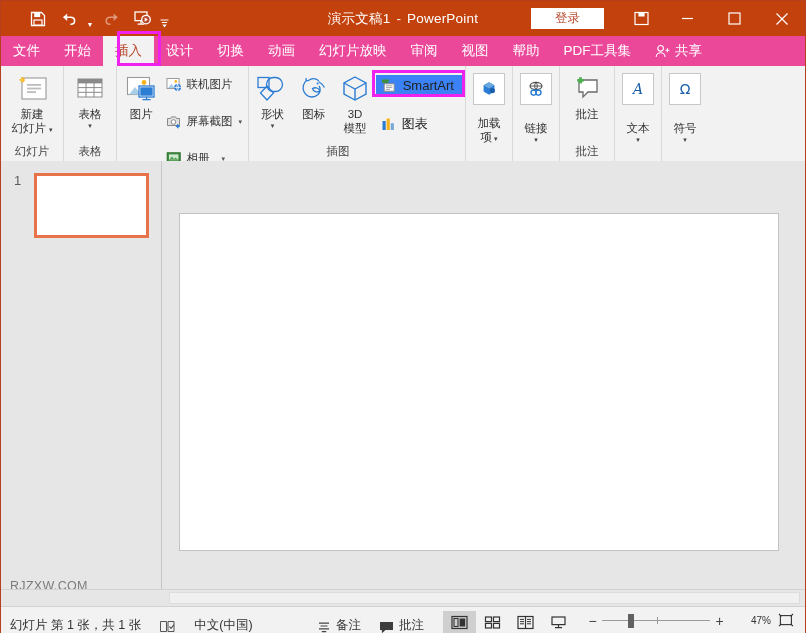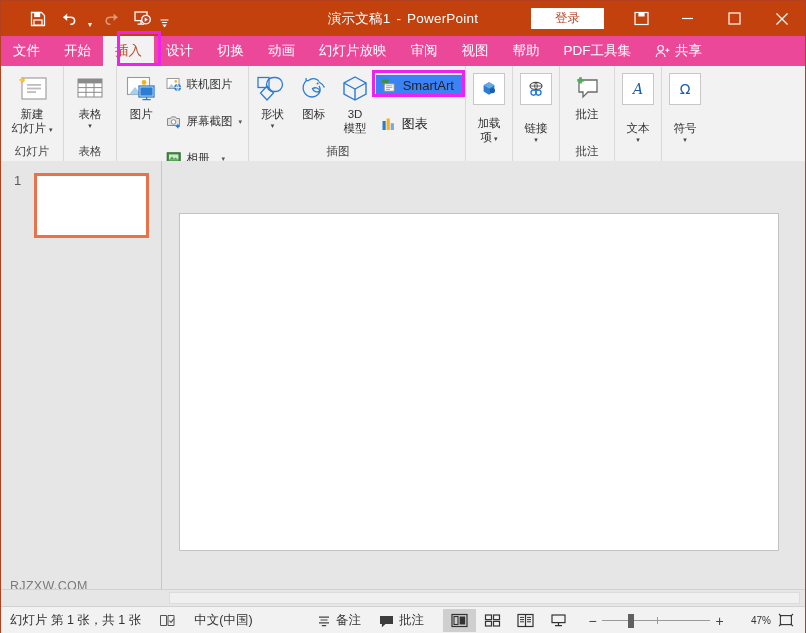--- a/index.html
+++ b/index.html
@@ -147,21 +147,21 @@
     position:absolute;left:168px;top:2px;right:5px;height:12px;
     background:#f0f0f0;border:1px solid #dcdcdc;box-sizing:border-box;
   }
 
   
   .statusbar{
     position:absolute;left:0;top:605px;width:804px;height:27px;background:#f2f2f2;
     border-top:1px solid #d2d2d2;display:flex;align-items:center;
     font-size:12.5px;color:#333;
   }
-  .st{display:flex;align-items:center;height:27px;padding:0 9px;gap:5px;white-space:nowrap;}
+  .st{display:flex;align-items:flex-end;height:27px;padding:0 9px;gap:5px;white-space:nowrap;}
   .st-sep{flex:1;}
   .viewbtn{
     width:33px;height:23px;display:flex;align-items:center;justify-content:center;
   }
   .viewbtn.sel{background:#cfcfcf;}
   .zoomrow{display:flex;align-items:center;gap:0;padding:0 4px;}
   .zoom-minus,.zoom-plus{width:19px;text-align:center;font-size:14px;color:#444;}
   .ztrack{
     position:relative;width:108px;height:14px;display:flex;align-items:center;
   }

